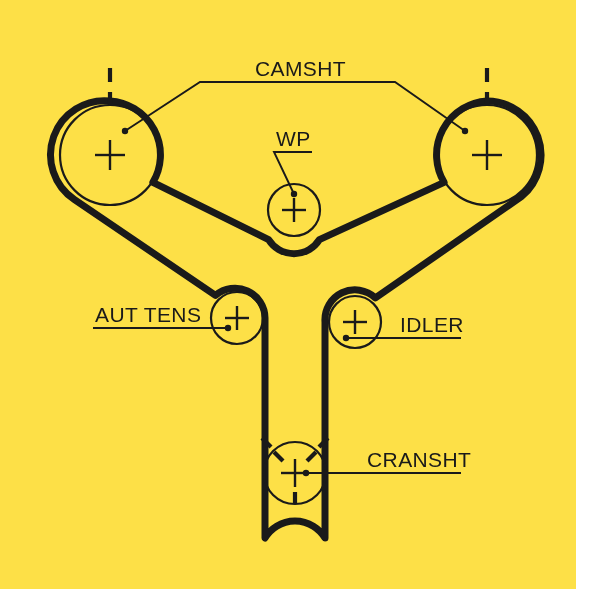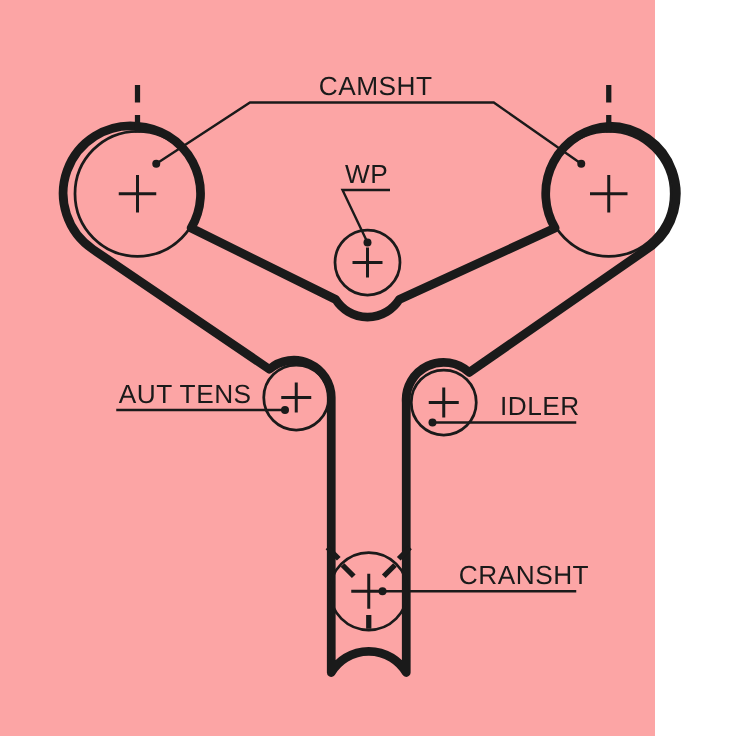--- a/index.html
+++ b/index.html
@@ -9,23 +9,23 @@
     background: #ffffff;
   }
   body {
     width: 600px;
     height: 589px;
     font-family: "Liberation Sans", sans-serif;
     overflow: hidden;
   }
   #diagram-root {
     position: relative;
-    width: 524px;
+    width: 576px;
     height: 589px;
-    background: #fca5a5;
+    background: #fde047;
   }
   svg#belt-diagram {
     display: block;
     width: 600px;
     height: 589px;
   }
   .belt-path {
     fill: none;
     stroke: #1a1a1a;
     stroke-width: 7;

